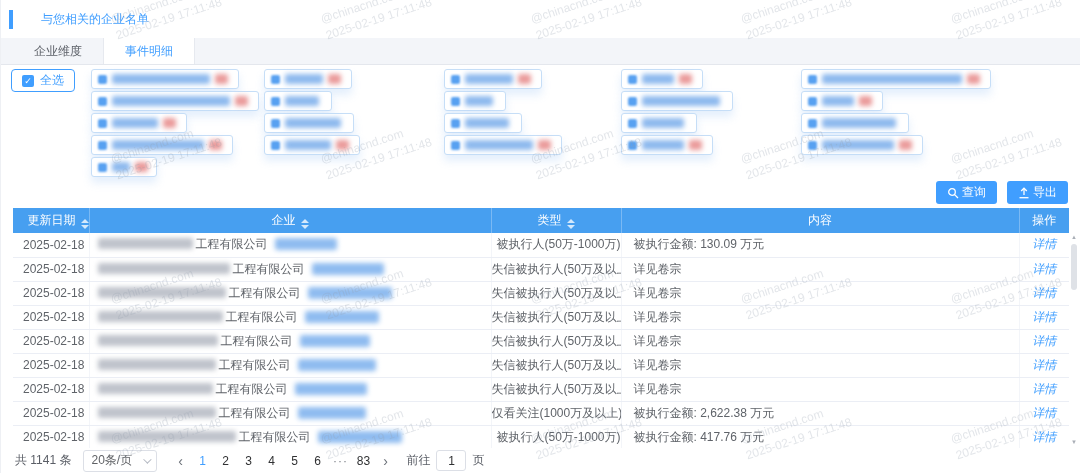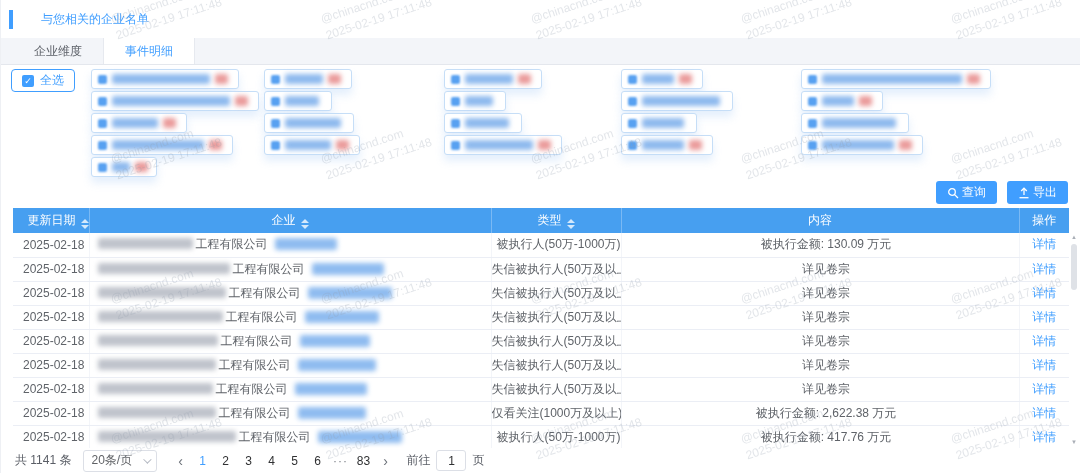--- a/index.html
+++ b/index.html
@@ -53,31 +53,31 @@
   .grid th { background:#479ff0; color:#fff; font-weight:normal; font-size:12px; height:25px;
              border-right:1px solid rgba(255,255,255,0.28); text-align:center; white-space:nowrap; }
   .grid th.left { text-align:right; padding-left:10px; }
   .grid th:last-child { border-right:none; }
   .grid td { height:24px; font-size:12px; color:#5f6369; border-bottom:1px solid #ebeef5;
              border-right:1px solid #f3f5f9; white-space:nowrap; overflow:hidden; }
   .grid td:last-child { border-right:none; }
   .td-date { padding-left:10px; }
   .td-company { padding-left:8px; }
   .td-type { text-align:right; }
-  .td-content { padding-left:12px;text-align:center; }
+  .td-content { padding-left:12px; }
   .td-action { text-align:center; }
   .caret { display:inline-flex; flex-direction:column; gap:2px; margin-left:5px; vertical-align:1px; }
   .caret i { display:block; width:0; height:0; border-left:4px solid transparent; border-right:4px solid transparent; }
   .caret .up { border-bottom:4px solid #d4e9fc; }
   .caret .dn { border-top:4px solid #d4e9fc; }
   .blur-gray { display:inline-block; height:11px; background:#bfc3cb; filter:blur(2.5px);
                border-radius:2px; vertical-align:-1px; margin-right:3px; }
   .blur-tag { display:inline-block; height:12px; background:#8fbcf0; filter:blur(2.5px);
               border-radius:2px; vertical-align:-2px; margin-left:7px; }
-  .detail-link { color:#409EFF; text-decoration:none; cursor:pointer; }
+  .detail-link { color:#409EFF; text-decoration:none; cursor:pointer;font-style:italic; }
   
   .vscroll { position:absolute; top:233px; right:1px; width:10px; height:213px;
              display:flex; flex-direction:column; align-items:center; }
   .sb-arrow { font-size:6px; color:#a9aeb6; line-height:8px; cursor:pointer; }
   .sb-thumb { width:6px; height:46px; background:#dfe2e7; border-radius:3px; margin-top:3px; cursor:pointer; }
   .sb-fill { flex:1; }
   
   .footer { position:absolute; left:0; right:0; bottom:0; height:25px;
             display:flex; align-items:center; padding-left:14px; background:#fff; }
   .total { color:#5a5e66; margin-right:12px; white-space:nowrap; }

